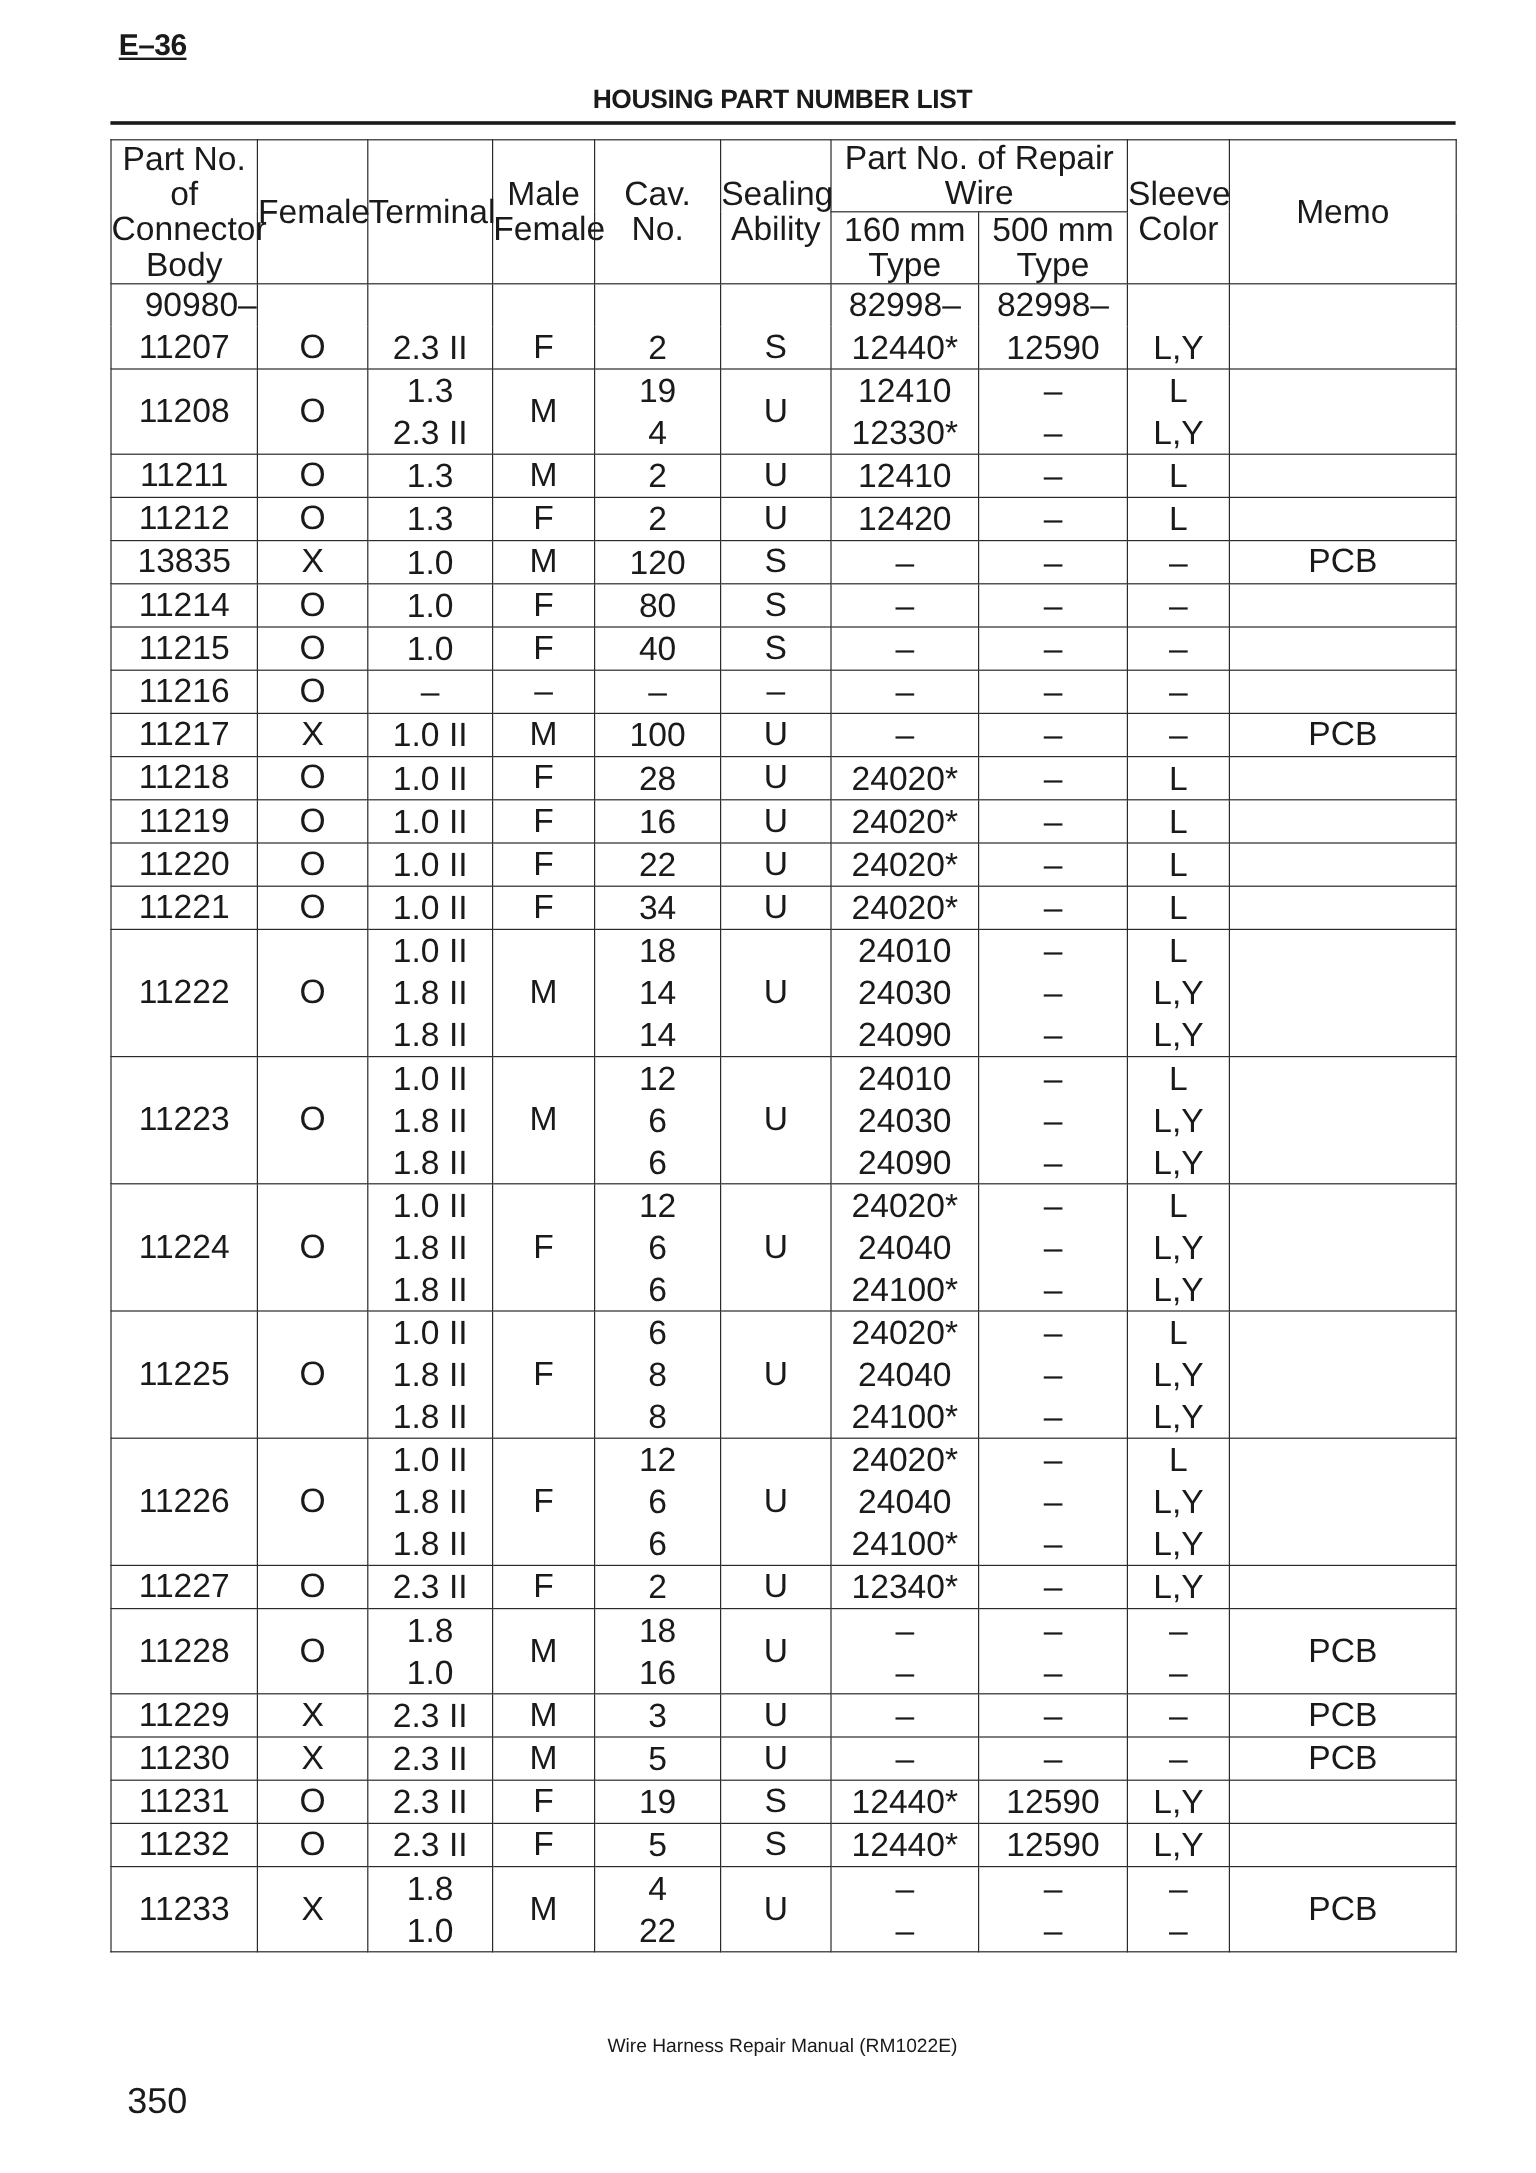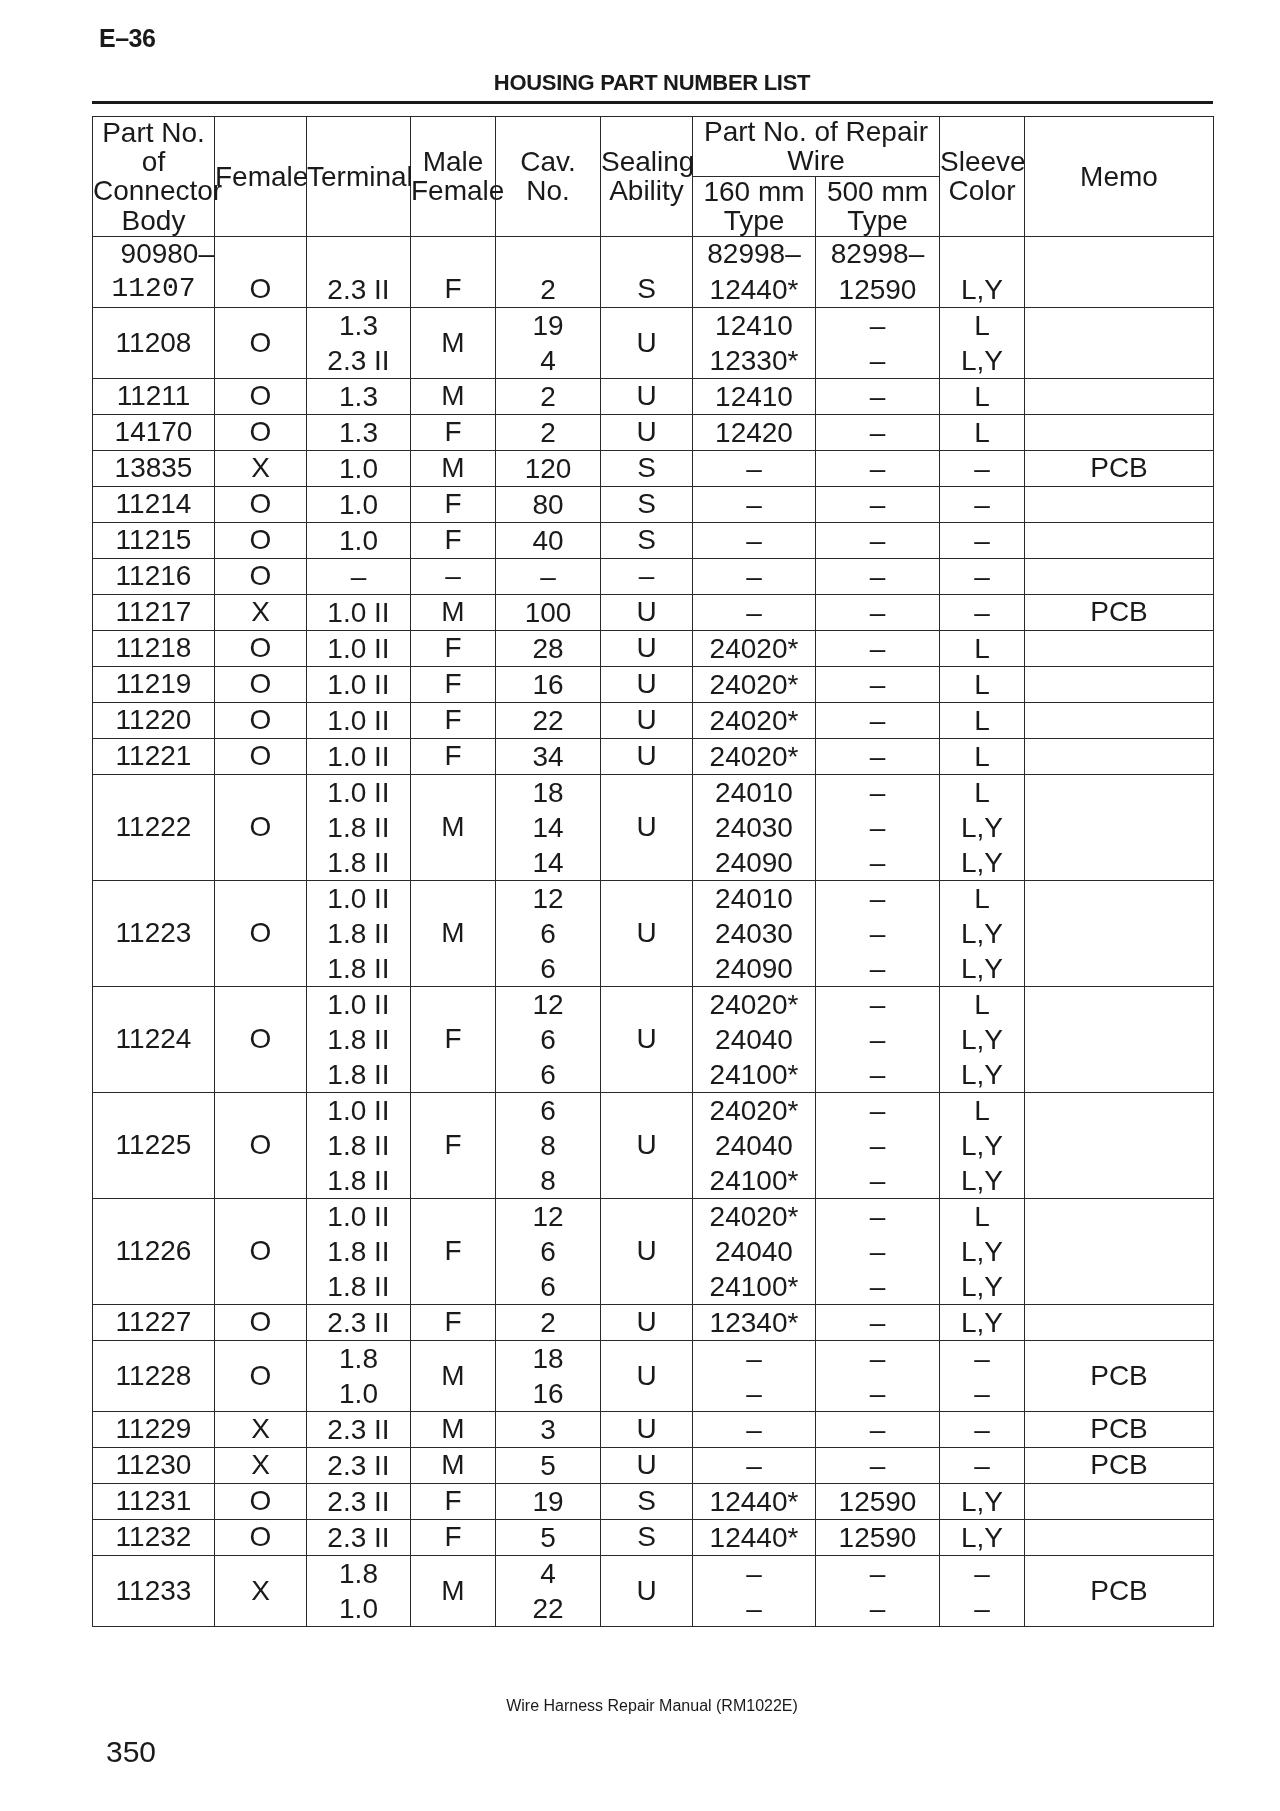--- a/index.html
+++ b/index.html
@@ -2,21 +2,21 @@
 <html><head>
 <meta charset="utf-8">
 <style>
   html, body { margin: 0; padding: 0; background: #ffffff; }
   body {
     width: 1280px; height: 1811px; position: relative; overflow: hidden;
     font-family: "Liberation Sans", sans-serif; color: #1a1a1a;
   }
   .section-code {
     position: absolute; left: 99px; top: 24px;
-    font-size: 25px; font-weight: bold; letter-spacing: -0.5px;
+    font-size: 25px; font-weight: bold; letter-spacing: -0.5px; text-decoration: underline;
   }
   .page-title {
     position: absolute; left: 0; width: 1304px; top: 70px; text-align: center;
     font-size: 22px; font-weight: bold; letter-spacing: -0.3px;
   }
   .title-rule {
     position: absolute; left: 92px; width: 1121px; top: 101px; height: 3px; background: #1a1a1a;
   }
   table.parts {
     position: absolute; left: 92px; top: 116px; width: 1121px;
@@ -85,21 +85,21 @@
         <td class="pcell" style="border-bottom: none; height: 35px;"></td>
         <td class="pcell" style="border-bottom: none; height: 35px;"></td>
         <td class="pcell" style="border-bottom: none; height: 35px;"></td>
         <td class="pcell" style="border-bottom: none; height: 35px;"></td>
         <td class="prefix-cell" style="border-bottom: none;">82998–</td>
         <td class="prefix-cell" style="border-bottom: none;">82998–</td>
         <td class="pcell" style="border-bottom: none; height: 35px;"></td>
         <td class="pcell" style="border-bottom: none; height: 35px;"></td>
       </tr>
       <tr>
-        <td style="border-top: none; font-family: Liberation Mono, monospace;">11207</td>
+        <td style="border-top: none;">11207</td>
         <td style="border-top: none;">O</td>
         <td style="border-top: none;">
           <span class="sub">2.3 II</span>
         </td>
         <td style="border-top: none;">F</td>
         <td style="border-top: none;">
           <span class="sub">2</span>
         </td>
         <td style="border-top: none;">S</td>
         <td style="border-top: none;">
@@ -156,21 +156,21 @@
         </td>
         <td>
           <span class="sub">–</span>
         </td>
         <td>
           <span class="sub">L</span>
         </td>
         <td class="memo"></td>
       </tr>
       <tr>
-        <td>14170</td>
+        <td>11212</td>
         <td>O</td>
         <td>
           <span class="sub">1.3</span>
         </td>
         <td>F</td>
         <td>
           <span class="sub">2</span>
         </td>
         <td>U</td>
         <td>

